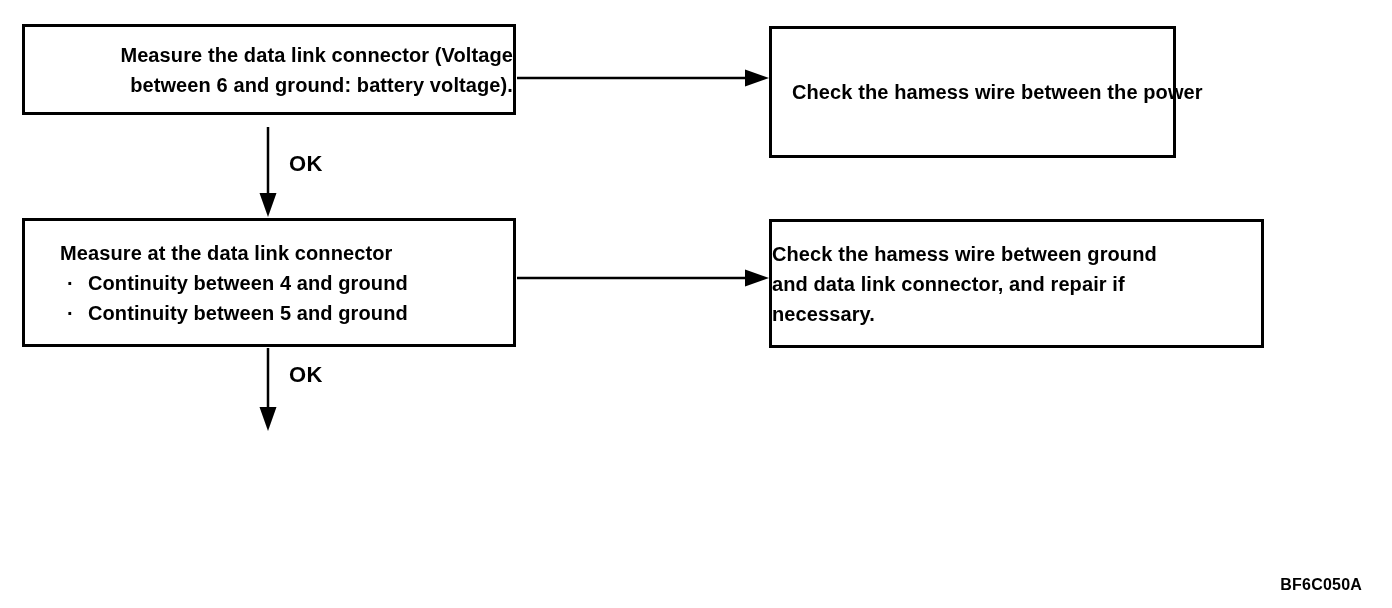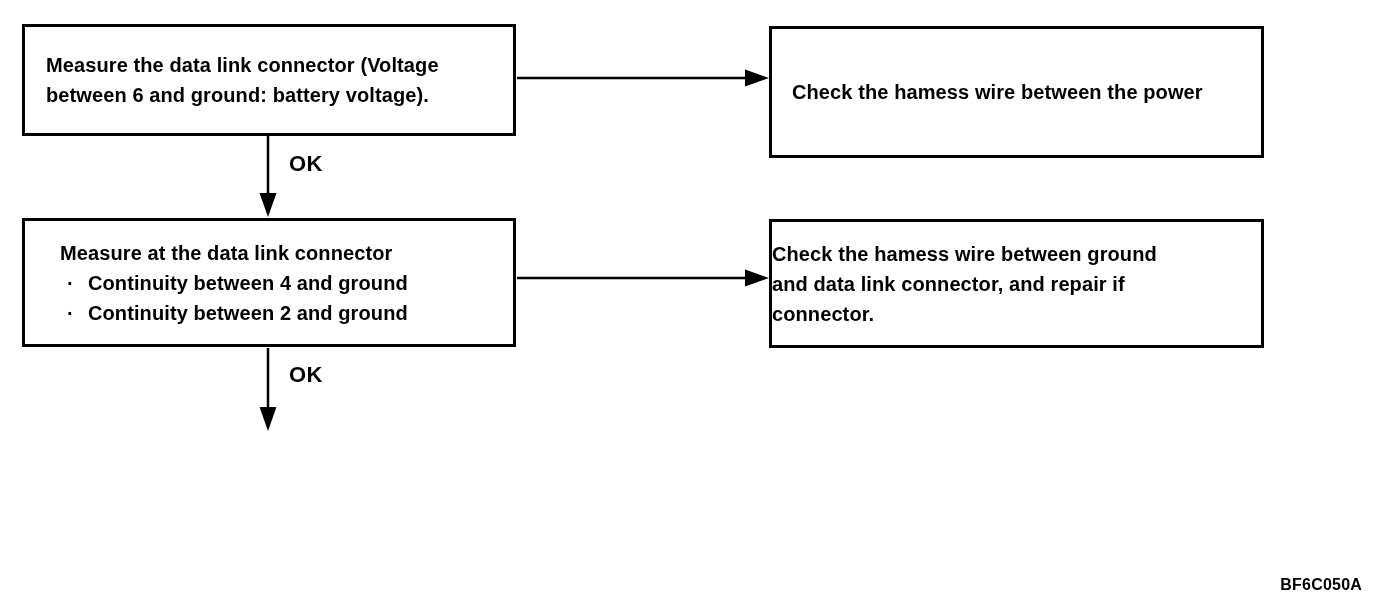--- a/index.html
+++ b/index.html
@@ -25,22 +25,22 @@
     background: var(--paper, #ffffff);
     display: flex;
     flex-direction: column;
     justify-content: center;
     font-size: 20px;
     font-weight: 700;
     line-height: 30px;
     letter-spacing: 0.1px;
   }
   .box .tline { white-space: nowrap; }
-  .box1 { left: 22px;  top: 24px;  width: 494px; height: 112px; padding-left: 21px; }
-  .box2 { left: 769px; top: 26px;  width: 495px; height: 132px; padding-left: 20px; }
+  .box1 { left: 22px;  top: 24px;  width: 494px; height: 91px; padding-left: 21px; align-items: flex-end; }
+  .box2 { left: 769px; top: 26px;  width: 407px; height: 132px; padding-left: 20px; }
   .box3 { left: 22px;  top: 218px; width: 494px; height: 129px; padding-left: 35px; }
   .box4 { left: 769px; top: 219px; width: 495px; height: 129px; }
   .box5 { left: 22px;  top: 432px; width: 493px; height: 61px; align-items: center; padding-left: 0; }
   .bullet-row { display: flex; white-space: nowrap; }
   .bullet-dot { width: 28px; padding-left: 7px; }
   .edge-label {
     position: absolute;
     font-size: 22px;
     font-weight: 700;
     letter-spacing: 0.5px;
@@ -95,28 +95,28 @@
   </div>
 
   <div class="box box3">
     <div class="tline">Measure at the data link connector</div>
     <div class="bullet-row">
       <span class="bullet-dot">·</span>
       <span class="tline">Continuity between 4 and ground</span>
     </div>
     <div class="bullet-row">
       <span class="bullet-dot">·</span>
-      <span class="tline">Continuity between 2 and ground</span>
+      <span class="tline">Continuity between 5 and ground</span>
     </div>
   </div>
 
   <div class="box box4">
     <div class="tline">Check the hamess wire between ground</div>
     <div class="tline">and data link connector, and repair if</div>
-    <div class="tline">connector.</div>
+    <div class="tline">necessary.</div>
   </div>
 
 
   <div class="edge-label ok1">OK</div>
   <div class="edge-label ok2">OK</div>
 
   <div class="figcode">BF6C050A</div>
 
 </div>
 

